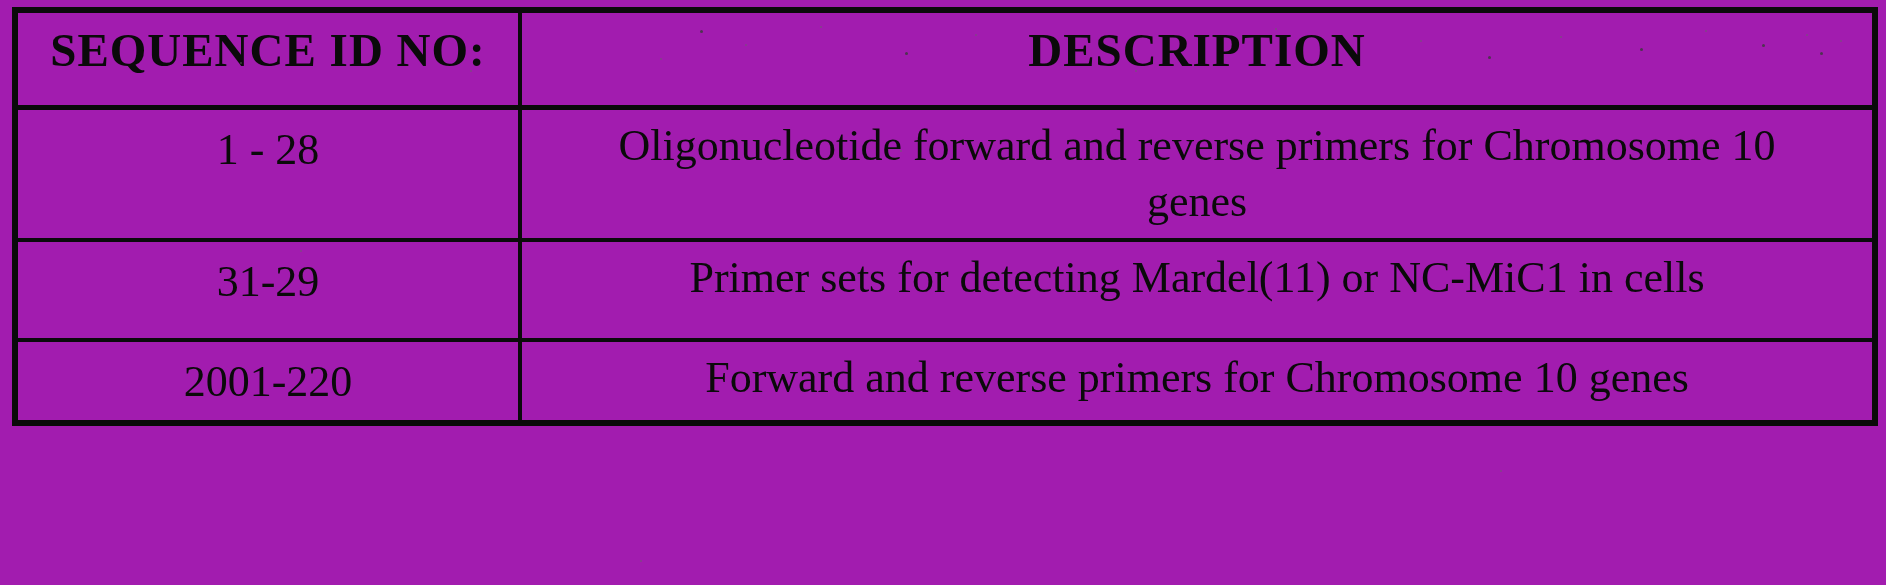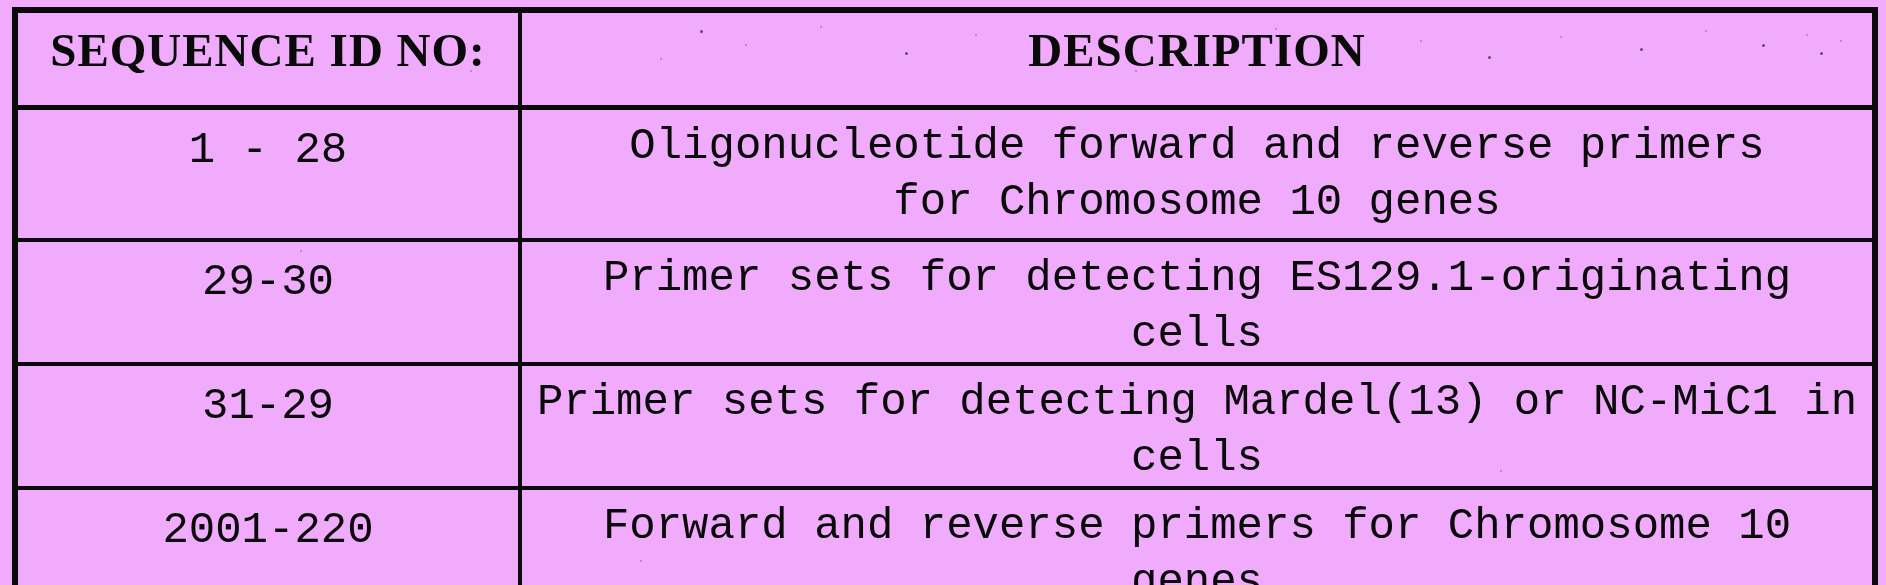--- a/index.html
+++ b/index.html
@@ -11,21 +11,21 @@
     width: 1886px;
     height: 585px;
     overflow: hidden;
     position: relative;
     font-family: "Liberation Serif", "DejaVu Serif", serif;
     color: #0a0a0a;
   }
   .page {
     position: absolute;
     inset: 0;
-    background: #f0abfc;
+    background: #a21caf;
   }
   table.seq-table {
     position: absolute;
     left: 12px;
     top: 7px;
     width: 1860px;
     border-collapse: collapse;
     table-layout: fixed;
     border: 6px solid #0a0a0a;
   }
@@ -43,21 +43,20 @@
     font-size: 47px;
     font-weight: bold;
     letter-spacing: 1px;
     height: 82px;
     padding-top: 10px;
   }
   td {
     font-size: 44px;
     line-height: 56px;
     font-weight: normal;
-    font-family: Liberation Mono, monospace;
   }
   tr.r0 td { height: 116px; }
   tr.r1 td { height: 82px; }
   tr.r2 td { height: 84px; }
   tr.r3 td { height: 73px; }
   tr.r4 td { height: 66px; }
   td .desc {
     display: block;
     margin: 0 auto;
   }
@@ -120,30 +119,24 @@
         <th>DESCRIPTION</th>
       </tr>
     </thead>
     <tbody>
       <tr class="r0">
         <td class="id-cell">1 - 28</td>
         <td>
           <span class="desc">Oligonucleotide forward and reverse primers for Chromosome 10 genes</span>
         </td>
       </tr>
-      <tr class="r1">
-        <td class="id-cell">29-30</td>
-        <td>
-          <span class="desc">Primer sets for detecting ES129.1-originating cells</span>
-        </td>
-      </tr>
       <tr class="r2">
         <td class="id-cell">31-29</td>
         <td>
-          <span class="desc">Primer sets for detecting Mardel(13) or NC-MiC1 in cells</span>
+          <span class="desc">Primer sets for detecting Mardel(11) or NC-MiC1 in cells</span>
         </td>
       </tr>
       <tr class="r4">
         <td class="id-cell">2001-220</td>
         <td>
           <span class="desc">Forward and reverse primers for Chromosome 10 genes</span>
         </td>
       </tr>
     </tbody>
   </table>

